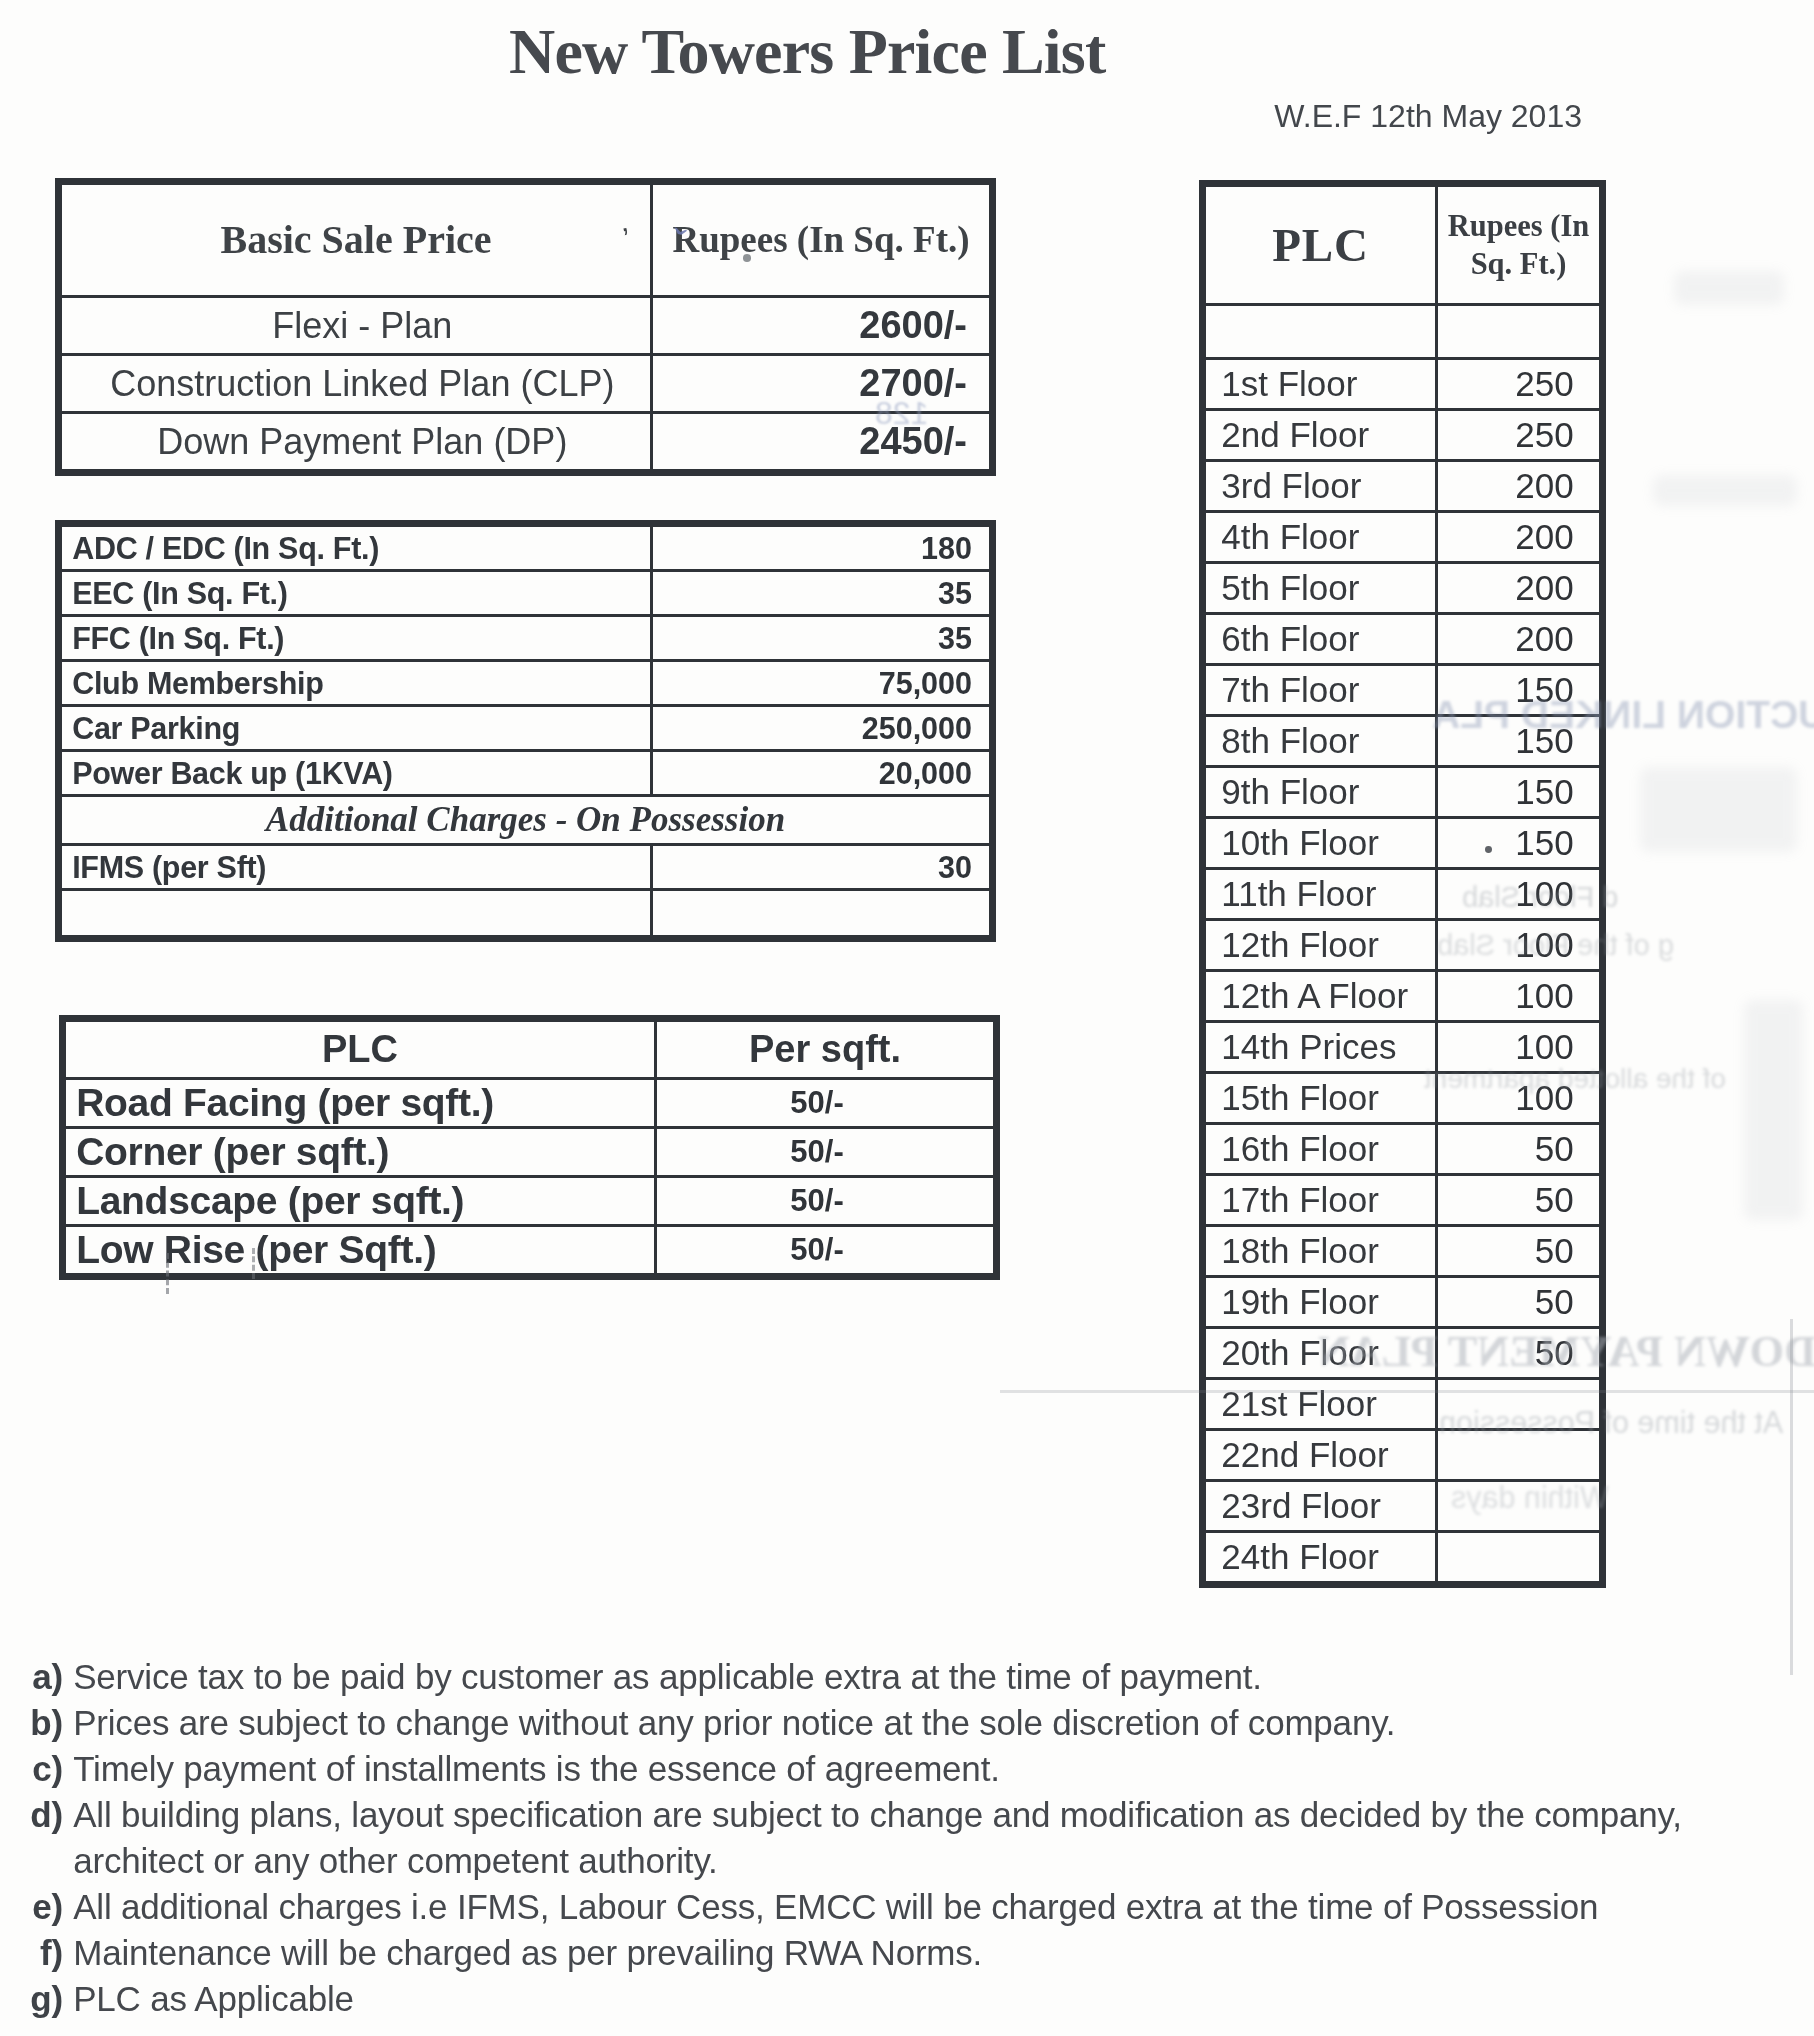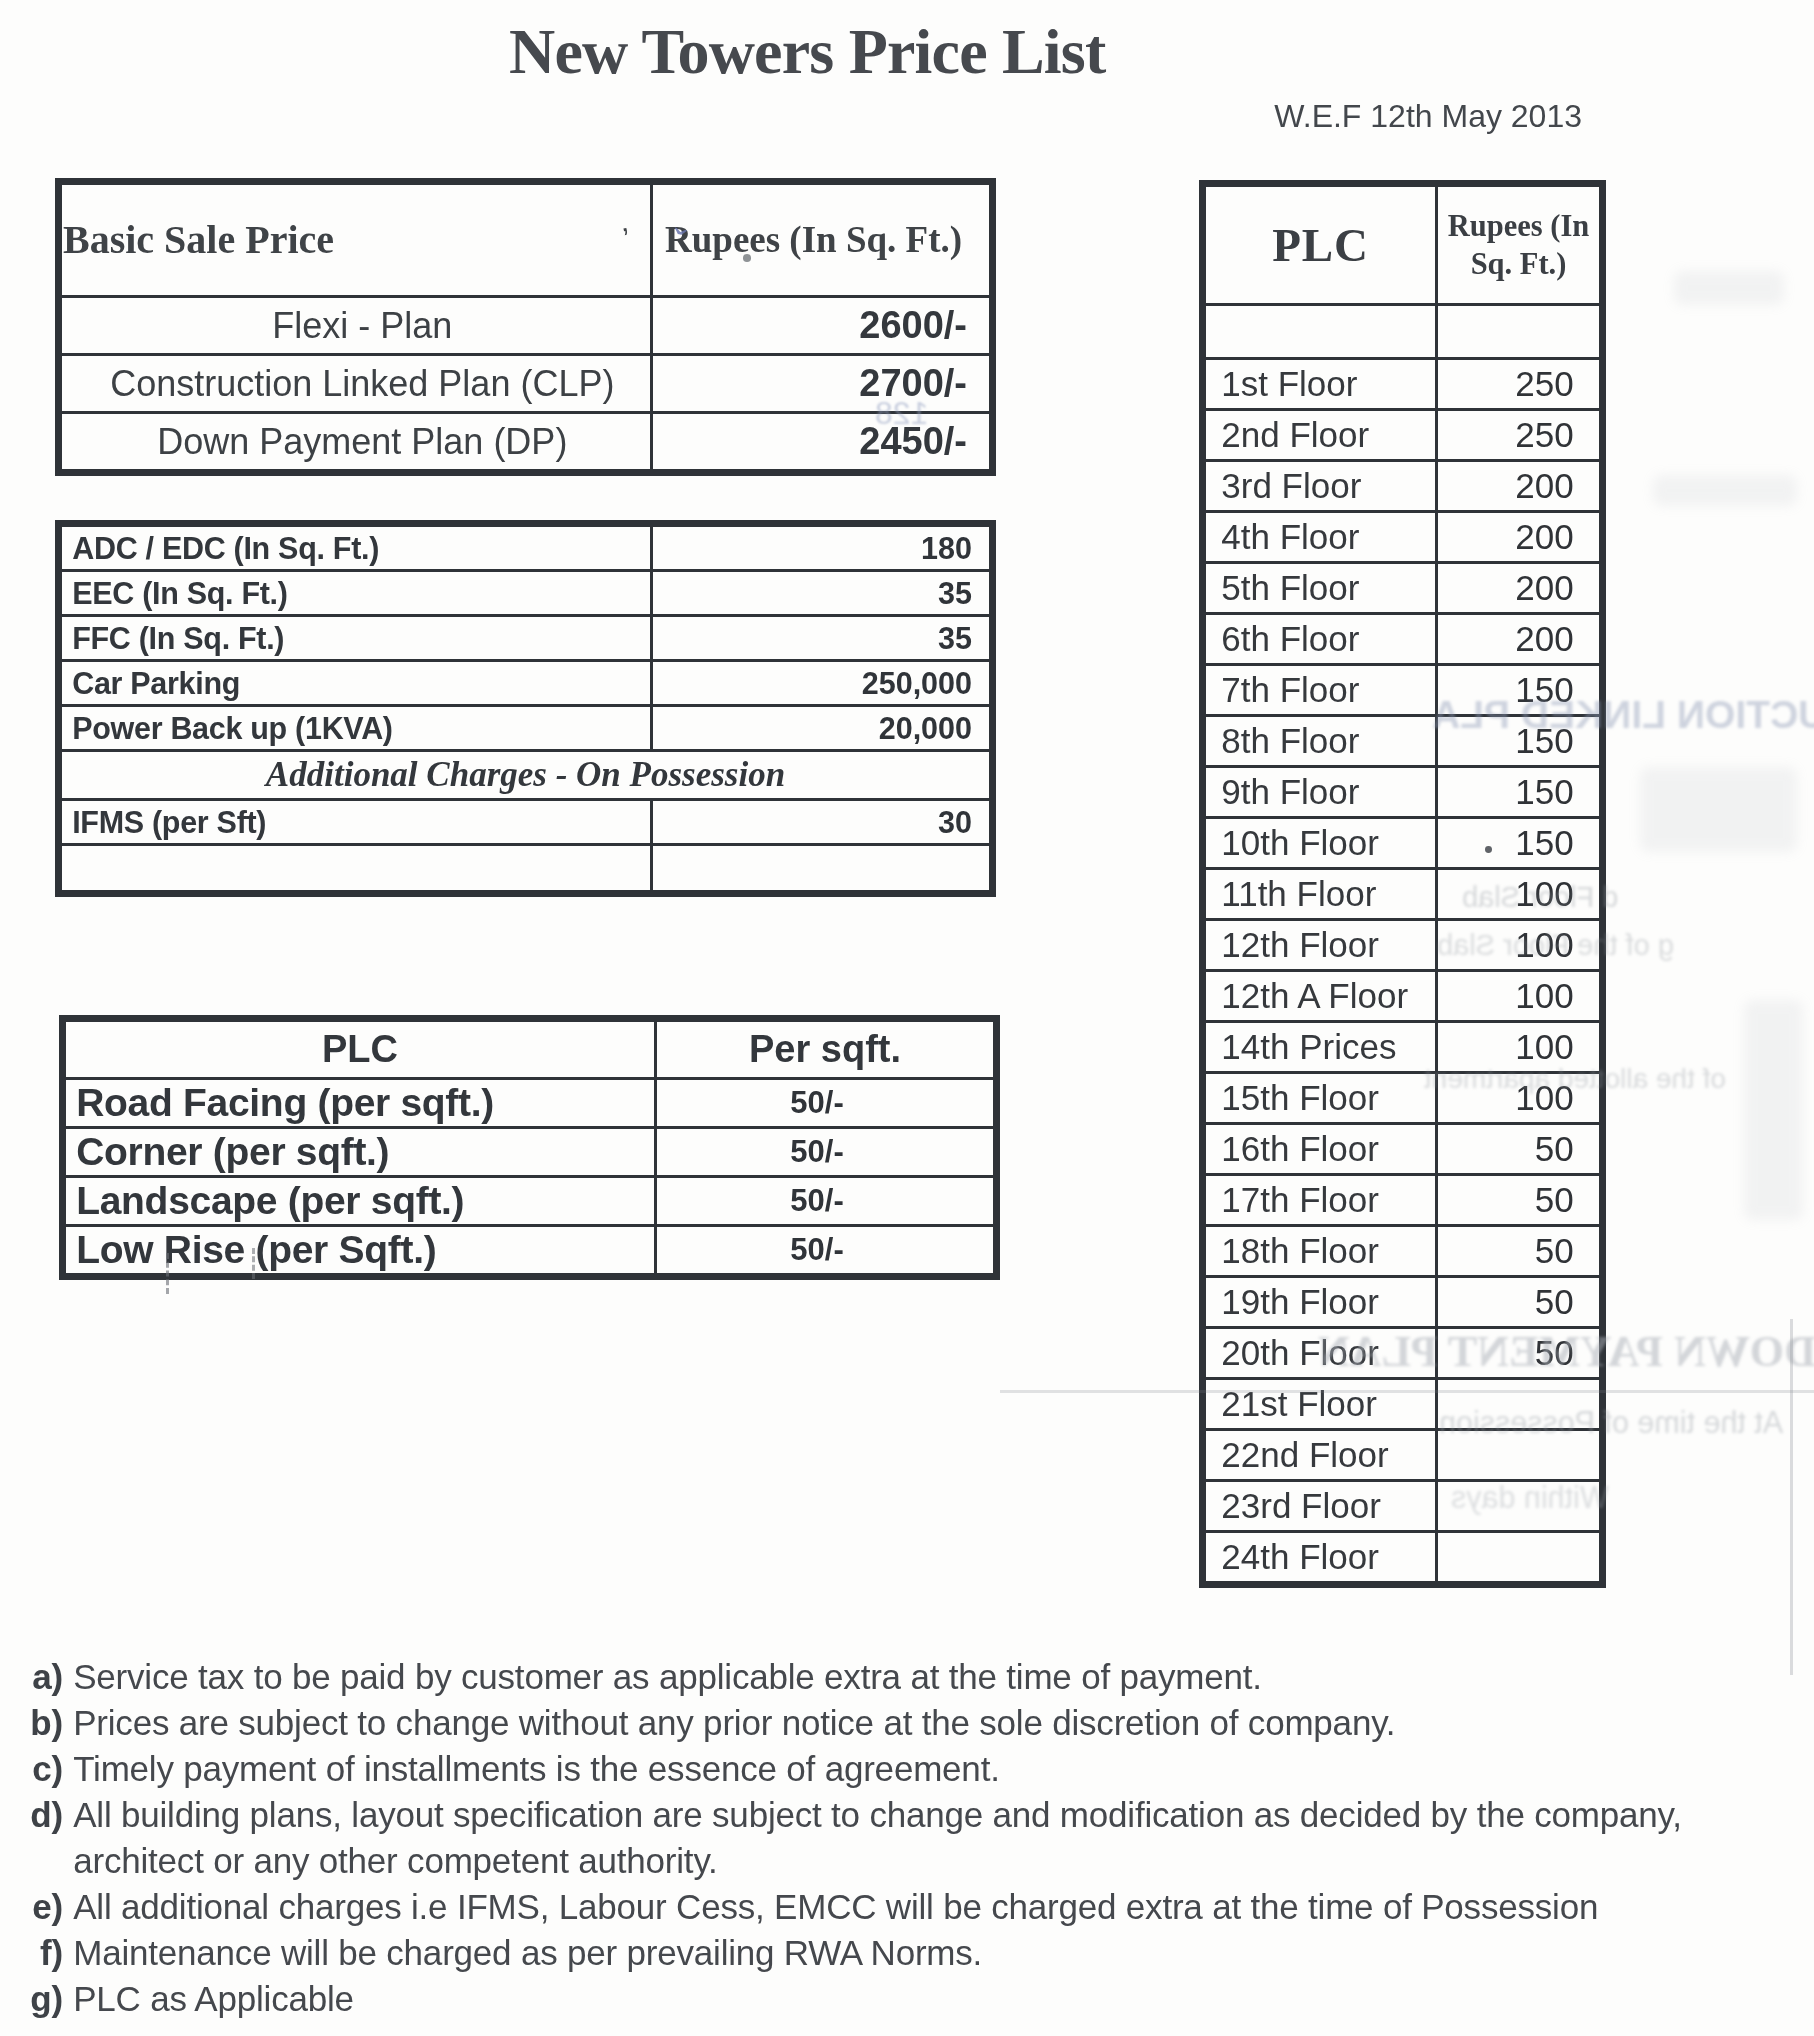--- a/index.html
+++ b/index.html
@@ -15,21 +15,21 @@
 
   
   table.tbl{position:absolute;border-collapse:collapse;table-layout:fixed;}
   table.tbl td{border:3.4px solid #2f3338;overflow:hidden;white-space:nowrap;vertical-align:middle;}
   table.t1,table.t2,table.t3,table.tf{border:7.6px solid #2f3338;}
 
   
   .t1{left:55px;top:178px;width:941px;}
   .t1 .c1{width:593px;}
   .t1 tr.head td{height:108px;font-family:"Liberation Serif","DejaVu Serif",serif;
-                 font-weight:700;color:#3f4347;line-height:1.22;}
+                 font-weight:700;text-align:center;color:#3f4347;line-height:1.22;}
   .t1 tr.head td:first-child{font-size:40px;}
   .t1 tr.head td.wrap{font-size:37px;white-space:normal;padding:0 12px;}
   .t1 tr.row td{height:53px;}
   .t1 .lab{font-size:36px;color:#3d4145;padding-left:13.6px;text-align:center;}
   .t1 .val{font-weight:700;font-size:38px;text-align:right;padding-right:22px;color:#34383d;}
 
   
   .t2{left:55px;top:520px;width:941px;}
   .t2 .c1{width:593px;}
   .t2 tr.head td{height:53px;font-family:"Liberation Serif","DejaVu Serif",serif;
@@ -140,20 +140,24 @@
     </tr>
     <tr class="row">
       <td class="lab">EEC (In Sq. Ft.)</td>
       <td class="val">35</td>
     </tr>
     <tr class="row">
       <td class="lab">FFC (In Sq. Ft.)</td>
       <td class="val">35</td>
     </tr>
     <tr class="row">
+      <td class="lab">Club Membership</td>
+      <td class="val">75,000</td>
+    </tr>
+    <tr class="row">
       <td class="lab">Car Parking</td>
       <td class="val">250,000</td>
     </tr>
     <tr class="row">
       <td class="lab">Power Back up (1KVA)</td>
       <td class="val">20,000</td>
     </tr>
     <tr class="section">
       <td colspan="2">Additional Charges - On Possession</td>
     </tr>

